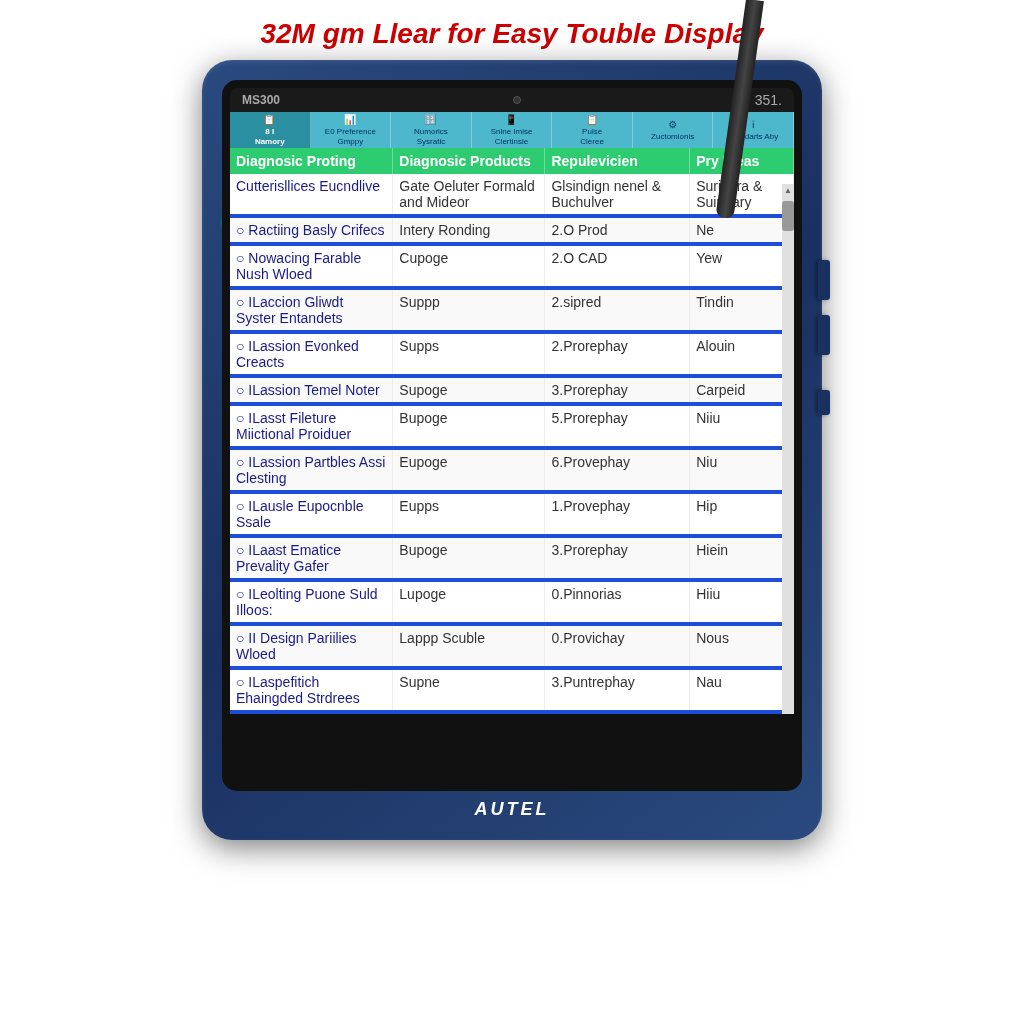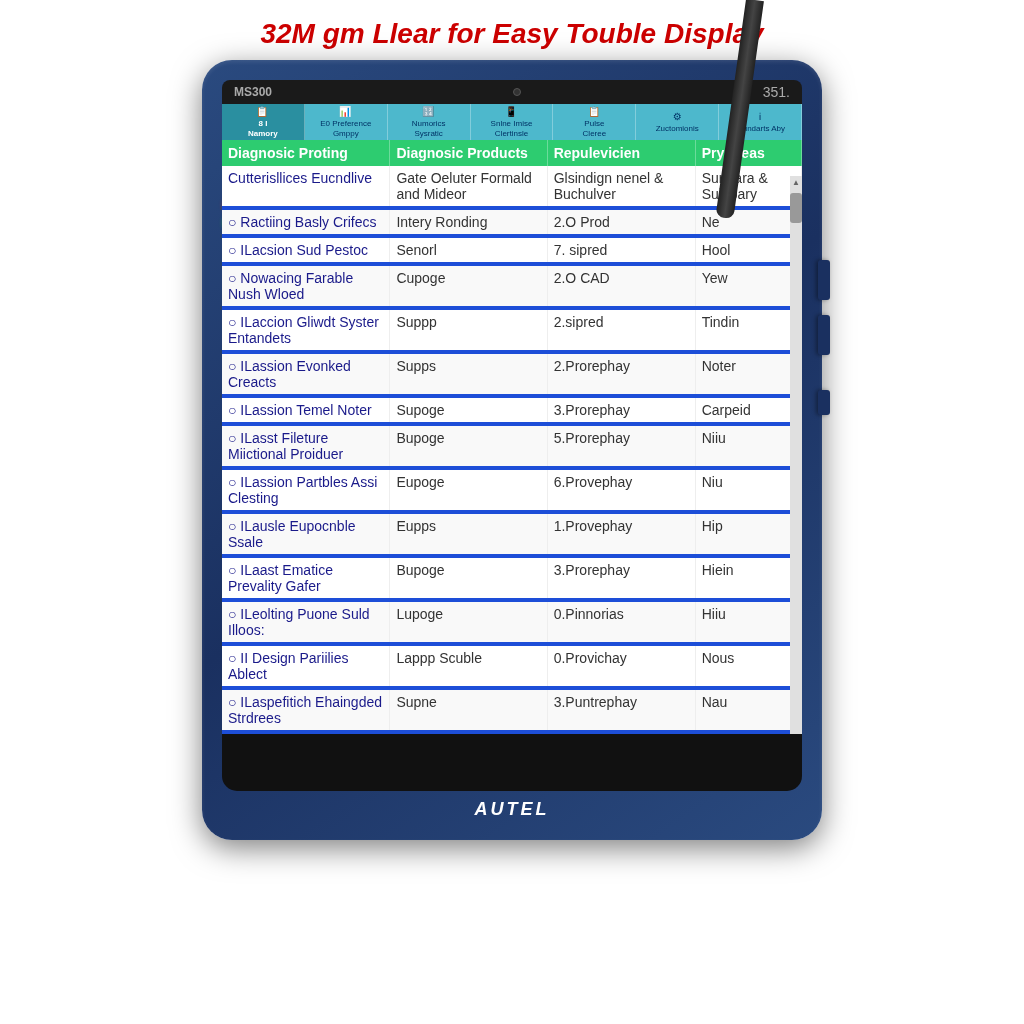--- a/index.html
+++ b/index.html
@@ -95,20 +95,21 @@
     .side-btn.small {
       height: 25px;
       margin-top: 20px;
     }
 
     .screen-bezel {
       width: 100%;
       height: 100%;
       background: #111;
       border-radius: 15px;
+      padding: 8px;
       position: relative;
     }
 
     .screen-top-bar {
       display: flex;
       align-items: center;
       justify-content: space-between;
       padding: 4px 12px;
       background: #1a1a1a;
       border-radius: 8px 8px 0 0;
@@ -339,42 +340,36 @@
                   <td>Glsindign nenel &amp; Buchulver</td>
                   <td>Suridara &amp; Suippary</td>
                 </tr>
                 <tr>
                   <td>○ Ractiing Basly Crifecs</td>
                   <td>Intery Ronding</td>
                   <td>2.O Prod</td>
                   <td>Ne</td>
                 </tr>
                 <tr>
-                  <td>○ ILacsion Sud Pestoc</td>
-                  <td>Senorl</td>
-                  <td>7. sipred</td>
-                  <td>Hool</td>
-                </tr>
-                <tr>
                   <td>○ Nowacing Farable Nush Wloed</td>
                   <td>Cupoge</td>
                   <td>2.O CAD</td>
                   <td>Yew</td>
                 </tr>
                 <tr>
                   <td>○ ILaccion Gliwdt Syster Entandets</td>
                   <td>Suppp</td>
                   <td>2.sipred</td>
                   <td>Tindin</td>
                 </tr>
                 <tr>
                   <td>○ ILassion Evonked Creacts</td>
                   <td>Supps</td>
                   <td>2.Prorephay</td>
-                  <td>Noter</td>
+                  <td>Alouin</td>
                 </tr>
                 <tr>
                   <td>○ ILassion Temel Noter</td>
                   <td>Supoge</td>
                   <td>3.Prorephay</td>
                   <td>Carpeid</td>
                 </tr>
                 <tr>
                   <td>○ ILasst Fileture Miictional Proiduer</td>
                   <td>Bupoge</td>
@@ -399,21 +394,21 @@
                   <td>3.Prorephay</td>
                   <td>Hiein</td>
                 </tr>
                 <tr>
                   <td>○ ILeolting Puone Suld Illoos:</td>
                   <td>Lupoge</td>
                   <td>0.Pinnorias</td>
                   <td>Hiiu</td>
                 </tr>
                 <tr>
-                  <td>○ II Design Pariilies Ablect</td>
+                  <td>○ II Design Pariilies Wloed</td>
                   <td>Lappp Scuble</td>
                   <td>0.Provichay</td>
                   <td>Nous</td>
                 </tr>
                 <tr>
                   <td>○ ILaspefitich Ehaingded Strdrees</td>
                   <td>Supne</td>
                   <td>3.Puntrephay</td>
                   <td>Nau</td>
                 </tr>

